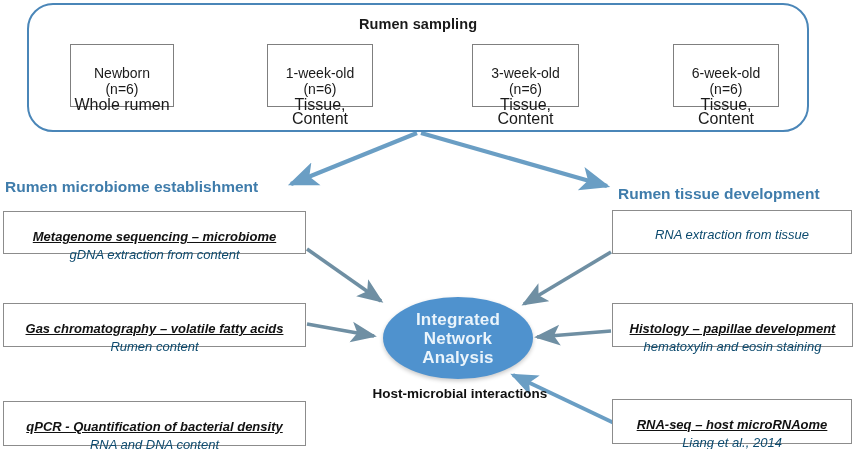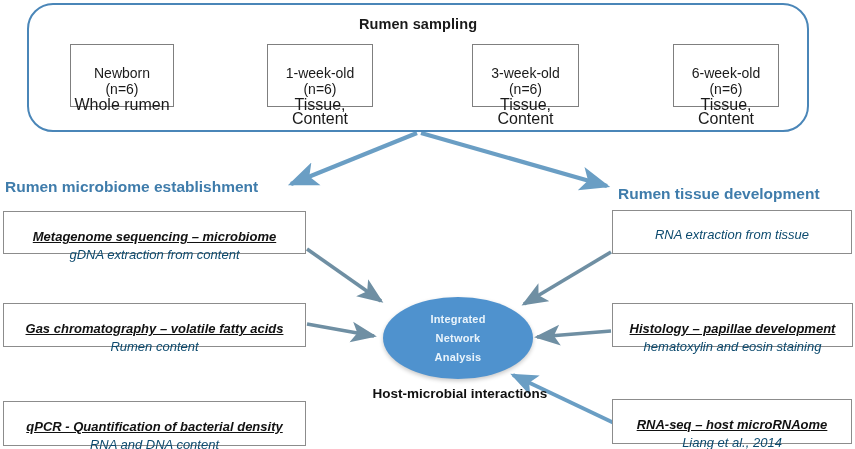--- a/index.html
+++ b/index.html
@@ -131,21 +131,21 @@
     height: 82px;
     border-radius: 50%;
     background: #4f92ce;
     box-shadow: 0 2px 4px rgba(0,0,0,0.22);
     display: flex;
     flex-direction: column;
     align-items: center;
     justify-content: center;
   }
   .center-ellipse .ce-line {
-    font-size: 11px;
+    font-size: 17px;
     font-weight: bold;
     color: #eaf4fb;
     line-height: 19px;
     letter-spacing: 0.2px;
   }
   .center-caption {
     position: absolute;
     left: 345px;
     top: 386px;
     width: 230px;

